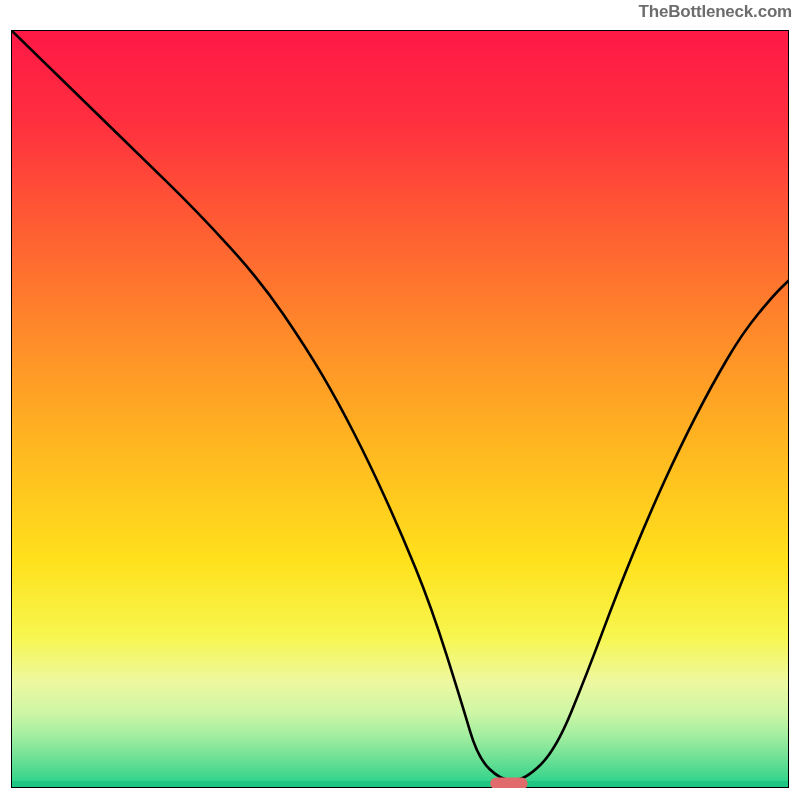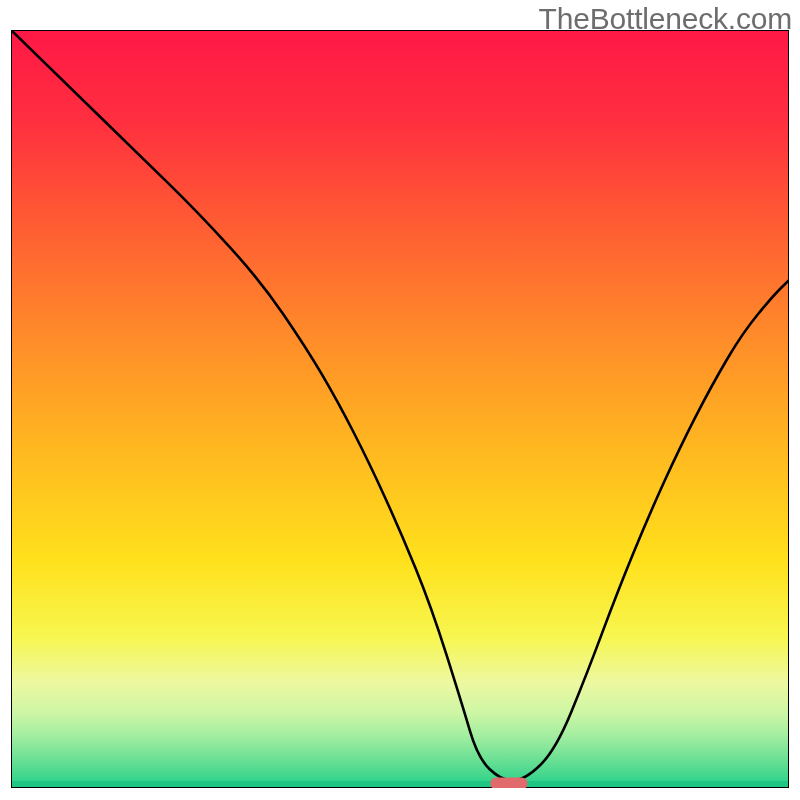--- a/index.html
+++ b/index.html
@@ -13,22 +13,22 @@
   }
   .wrap {
     position: relative;
     width: 800px;
     height: 800px;
   }
   .attribution {
     position: absolute;
     top: 2px;
     right: 8px;
-    font-size: 30px;
-    font-weight: 400;
+    font-size: 17px;
+    font-weight: 700;
     color: #6d6d6d;
     letter-spacing: -0.2px;
     z-index: 5;
   }
   .plot {
     position: absolute;
     left: 11px;
     top: 30px;
     width: 778px;
     height: 758px;

